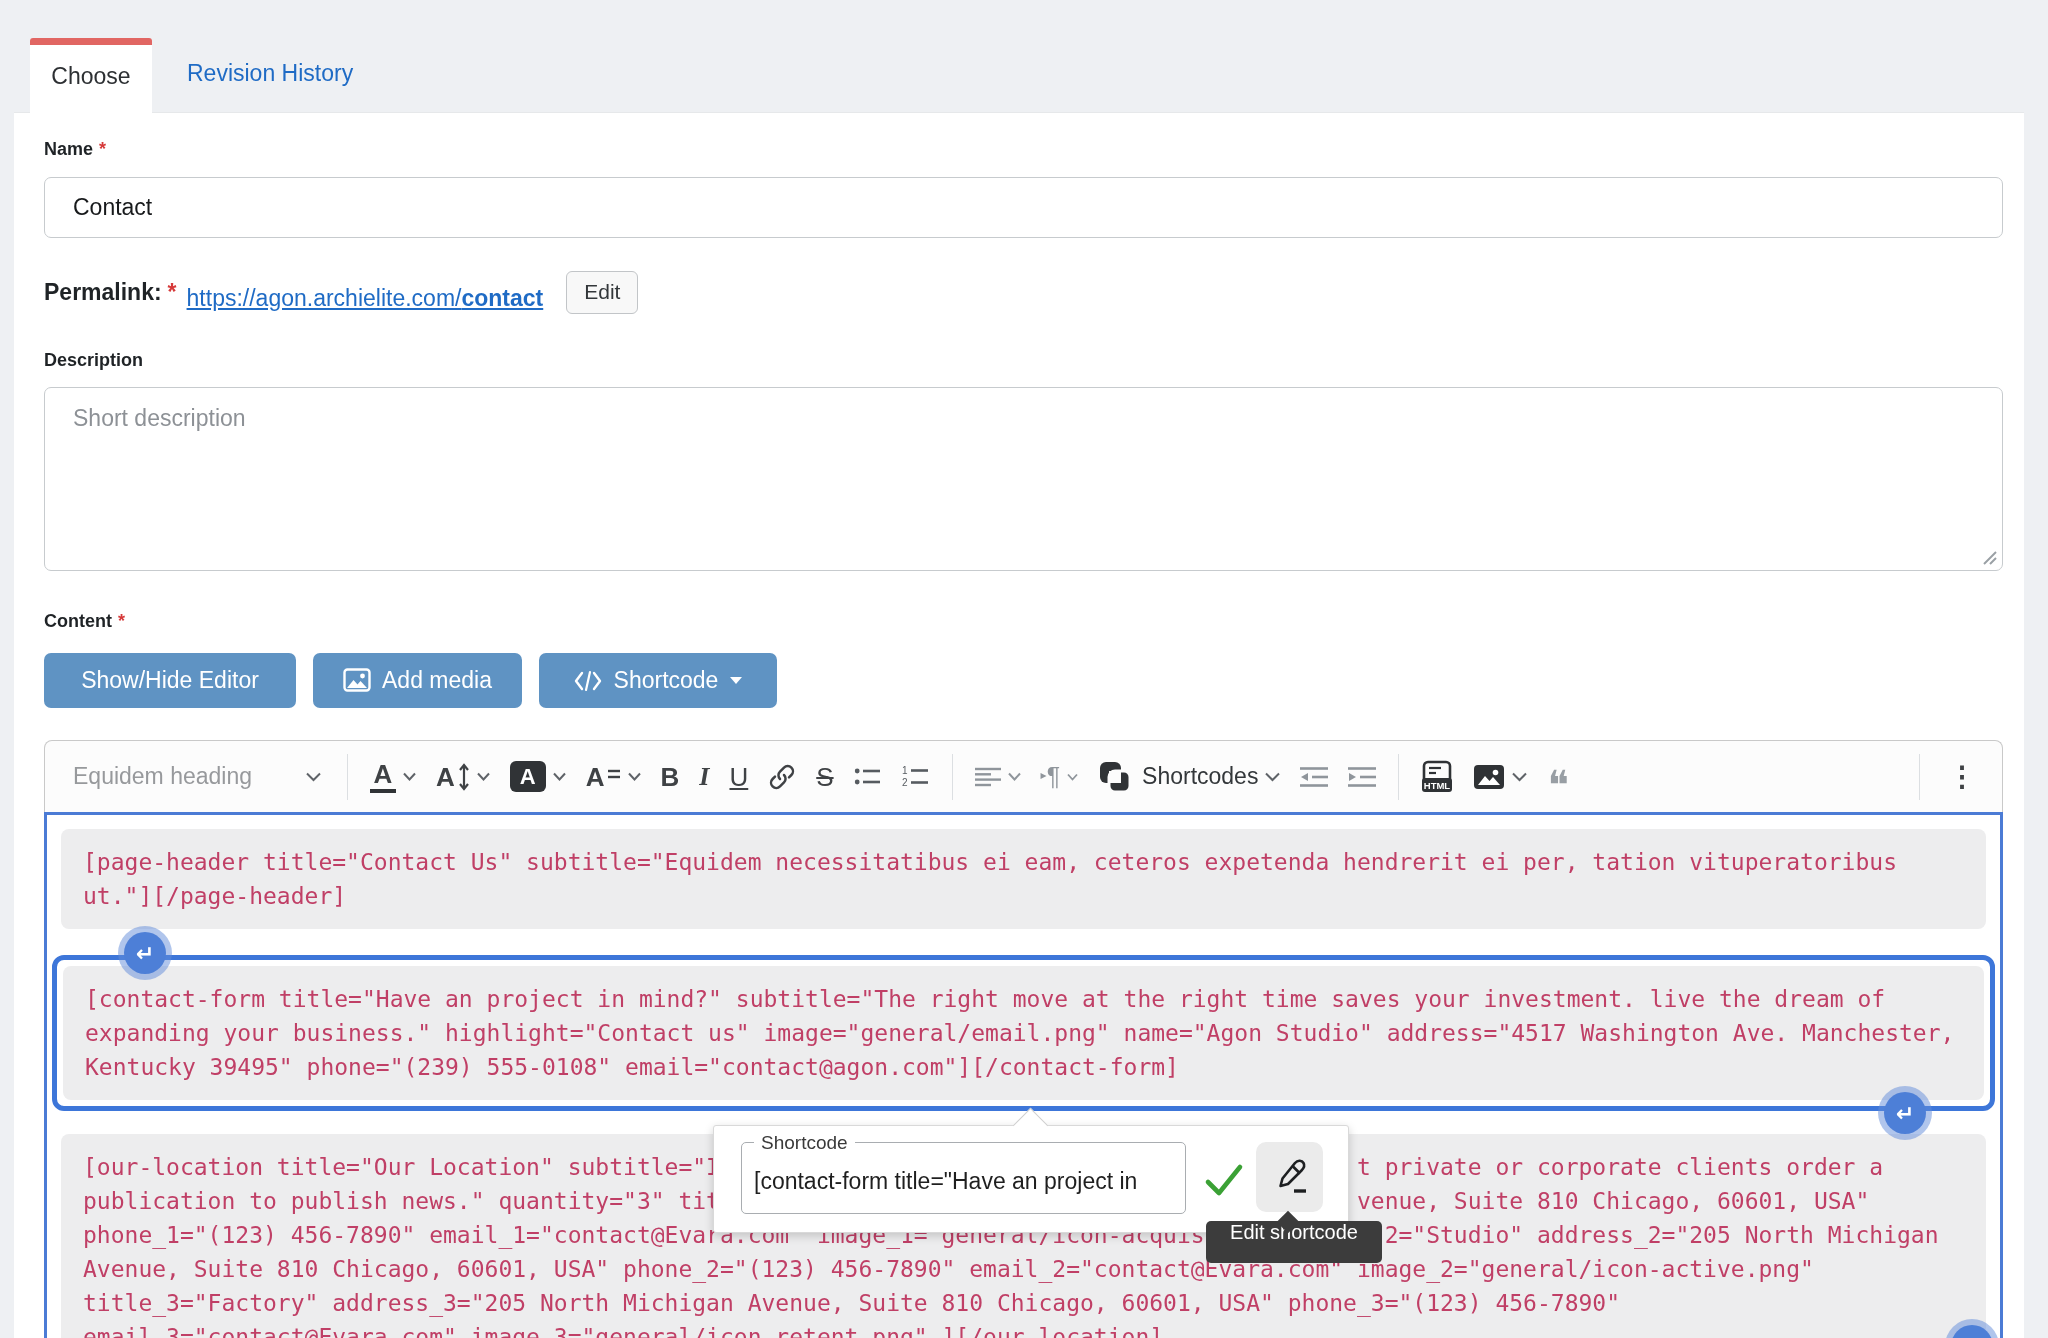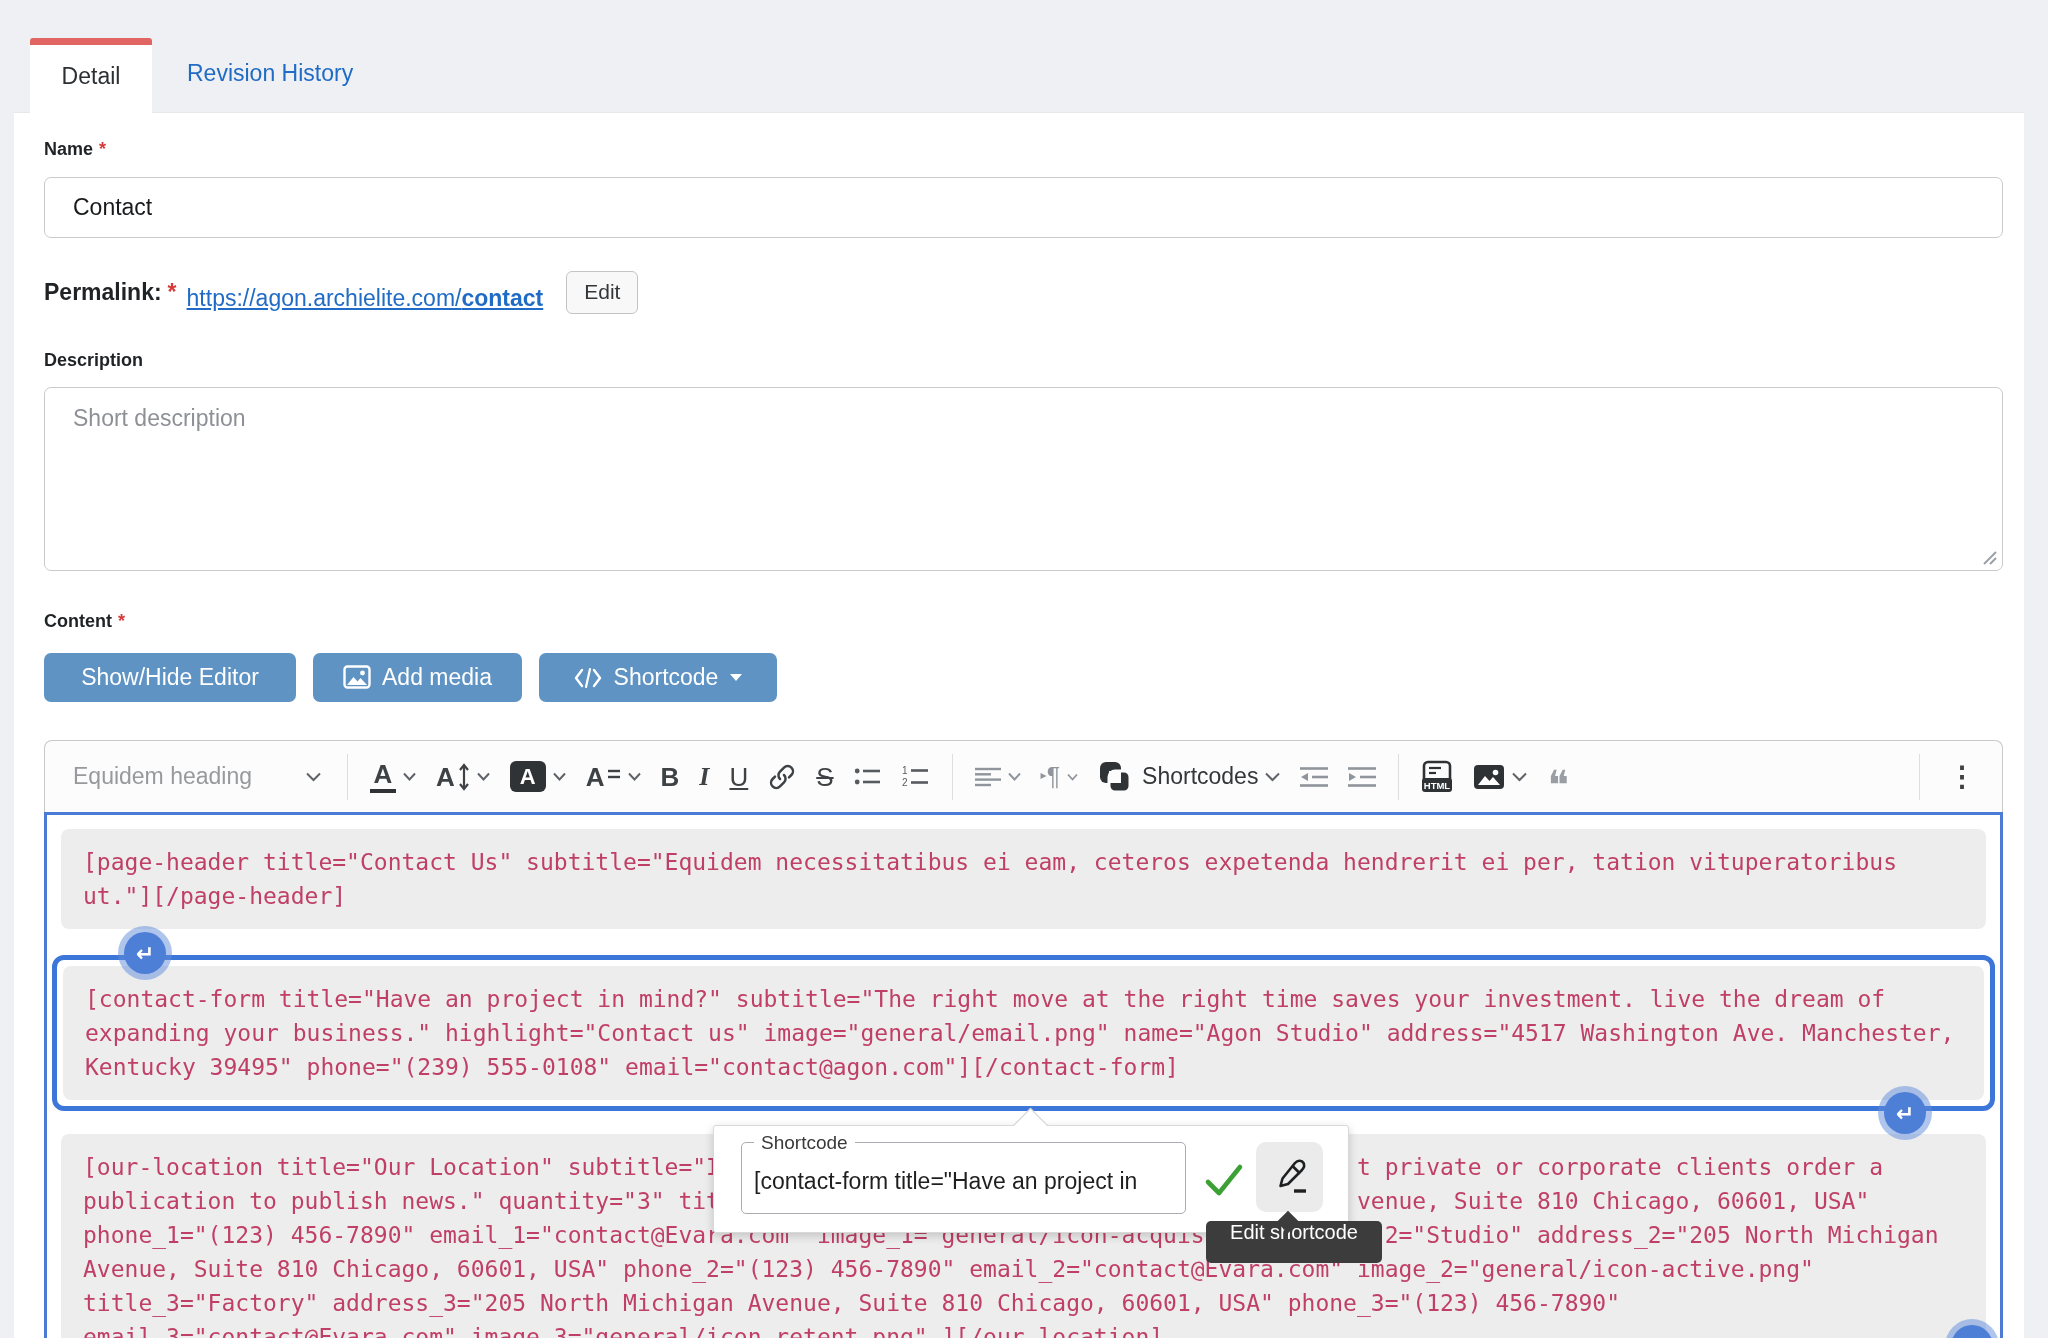--- a/index.html
+++ b/index.html
@@ -27,21 +27,21 @@
   .edit-btn{height:41px;padding:0 17px;border:1px solid #c2c5c8;border-radius:6px;background:#f8f8f8;
     font-size:21px;color:#33373a;display:flex;align-items:center;cursor:pointer;margin-left:9px;}
 
   .desc-box{position:absolute;left:30px;top:274px;width:1959px;height:184px;border:1px solid #c7cbce;border-radius:7px;
     box-sizing:border-box;background:#fff;}
   .desc-box .ph{position:absolute;left:28px;top:17px;font-size:23px;color:#8d9196;}
   .resize-corner{position:absolute;right:4px;bottom:4px;}
 
   
   .btn-row{position:absolute;left:30px;top:540px;display:flex;gap:17px;}
-  .blue-btn{height:49px;background:#5f93c3;color:#fff;border:none;border-radius:7px;font-size:23px;font-weight:500;
+  .blue-btn{height:55px;background:#5f93c3;color:#fff;border:none;border-radius:7px;font-size:23px;font-weight:500;
     display:flex;align-items:center;justify-content:center;gap:11px;padding:0 26px;cursor:pointer;font-family:"Liberation Sans",sans-serif;}
 
   
   .editor{position:absolute;left:30px;top:627px;width:1959px;box-sizing:border-box;}
   .toolbar{height:72px;background:#fcfcfc;border:1px solid #c9c9c9;border-bottom:none;border-radius:8px 8px 0 0;
     display:flex;align-items:center;padding:0 10px;box-sizing:border-box;}
   .tbtn{height:48px;display:flex;align-items:center;justify-content:center;padding:0 10px;cursor:pointer;color:#3f4245;}
   .tsep{width:1px;height:46px;background:#dcdfe2;margin:0 12px;}
   .tb-letter{font-size:26px;font-weight:700;color:#3f4245;line-height:1;}
   .chev{margin-left:7px;display:inline-flex;}
@@ -83,21 +83,21 @@
   .corner-badge{position:absolute;left:1937px;top:1212px;width:42px;height:42px;border-radius:50%;background:#4d7fd7;
     box-shadow:0 0 0 6px rgba(98,140,218,.5);z-index:6;}
 </style>
 </head>
 <body>
 
 <div id="root">
 
   <div class="tabs">
     <div class="tab-active">
-      <span>Detail</span>
+      <span>Choose</span>
     </div>
     <div class="tab-link">Revision History</div>
   </div>
 
   <div class="panel">
 
     <div class="lbl" style="left:30px;top:26px;">
       <span>Name</span><span class="req">*</span>
     </div>
     <input class="name-input" value="Contact" style="">

